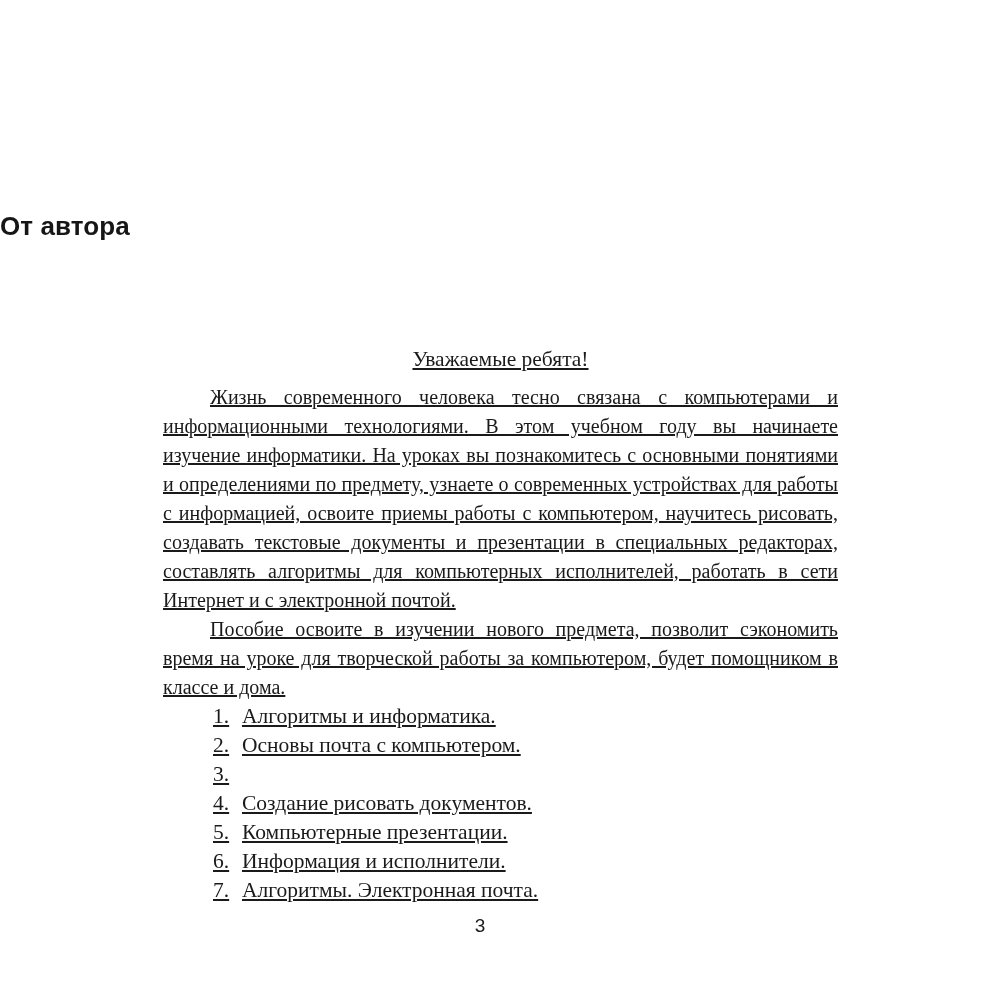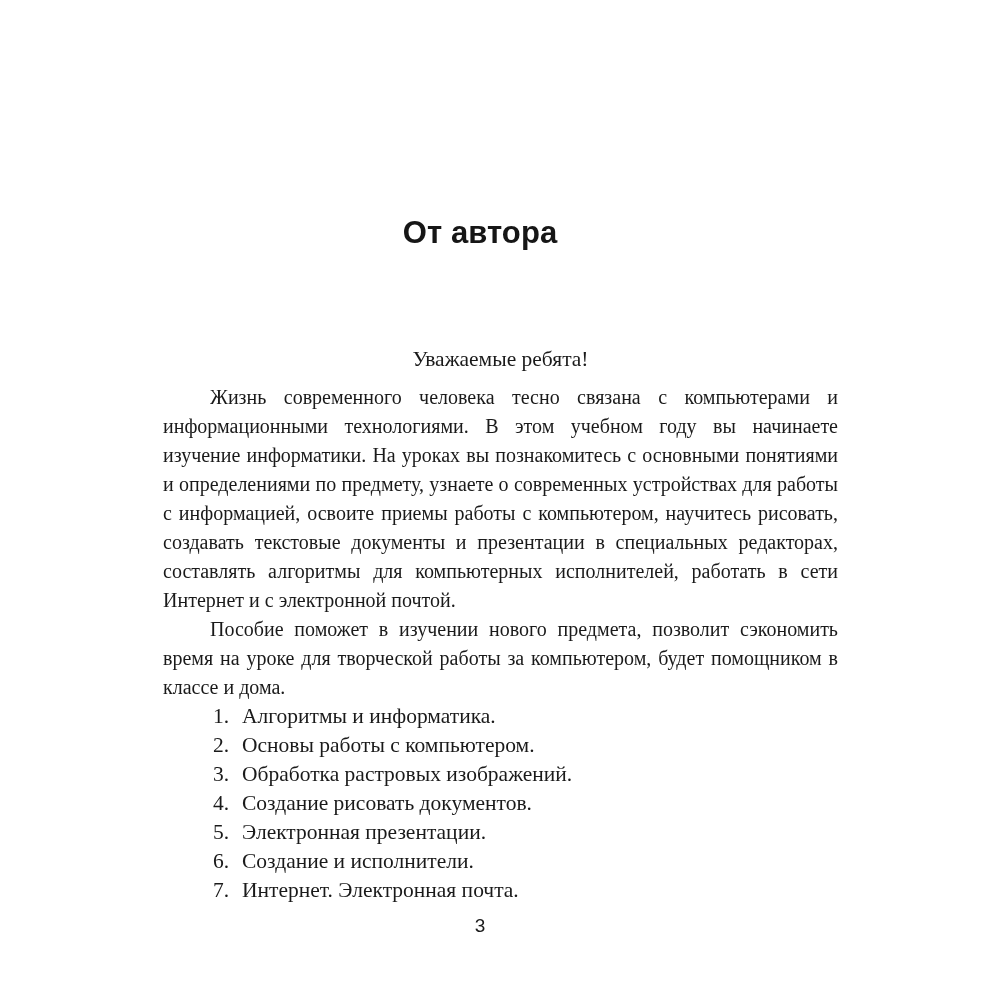--- a/index.html
+++ b/index.html
@@ -24,34 +24,34 @@
     height: 1000px;
     background: #ffffff;
   }
 
   
   .page-title {
     position: absolute;
     left: 0;
     top: 194px;
     width: 960px;
-    text-align: center;
     font-family: "Liberation Sans", "DejaVu Sans", sans-serif;
     font-weight: bold;
-    font-size: 31px;
+    font-size: 26px;
     letter-spacing: 0.1px;
     color: #161616;
   }
 
   
   .text-column {
     position: absolute;
     left: 163px;
     top: 345px;
     width: 675px;
+    text-decoration: underline;
   }
 
   .salutation {
     text-align: center;
     font-size: 21.5px;
     line-height: 29px;
     margin: 0 0 9px 0;
   }
 
   p.body-par {
@@ -104,51 +104,50 @@
 <div class="page">
 
   <h1 class="page-title">От автора</h1>
 
   <div class="text-column">
 
     <div class="salutation">Уважаемые ребята!</div>
 
     <p class="body-par">Жизнь современного человека тесно связана с компьютерами и информационными технологиями. В этом учебном году вы начинаете изучение информатики. На уроках вы познакомитесь с основными понятиями и определениями по предмету, узнаете о современных устройствах для работы с информацией, освоите приемы работы с компьютером, научитесь рисовать, создавать текстовые документы и презентации в специальных редакторах, составлять алгоритмы для компьютерных исполнителей, работать в сети Интернет и с электронной почтой.</p>
 
-    <p class="body-par">Пособие поможет в изучении нового предмета, позволит сэкономить время на уроке для творческой работы за компьютером, будет помощником в классе и дома.</p>
+    <p class="body-par">Пособие освоите в изучении нового предмета, позволит сэкономить время на уроке для творческой работы за компьютером, будет помощником в классе и дома.</p>
 
 
     <ol class="topic-list">
       <li>
         <span class="li-num">1.</span>
         <span class="li-text">Алгоритмы и информатика.</span>
       </li>
       <li>
         <span class="li-num">2.</span>
-        <span class="li-text">Основы работы с компьютером.</span>
+        <span class="li-text">Основы почта с компьютером.</span>
       </li>
       <li>
         <span class="li-num">3.</span>
-        <span class="li-text">Обработка растровых изображений.</span>
       </li>
       <li>
         <span class="li-num">4.</span>
         <span class="li-text">Создание рисовать документов.</span>
       </li>
       <li>
         <span class="li-num">5.</span>
-        <span class="li-text">Электронная презентации.</span>
+        <span class="li-text">Компьютерные презентации.</span>
       </li>
       <li>
         <span class="li-num">6.</span>
-        <span class="li-text">Создание и исполнители.</span>
+        <span class="li-text">Информация и исполнители.</span>
       </li>
       <li>
         <span class="li-num">7.</span>
-        <span class="li-text">Интернет. Электронная почта.</span>
+        <span class="li-text">Алгоритмы. Электронная почта.</span>
       </li>
     </ol>
 
   </div>
 
   <div class="page-number">3</div>
 
 </div>
 
 </body></html>

